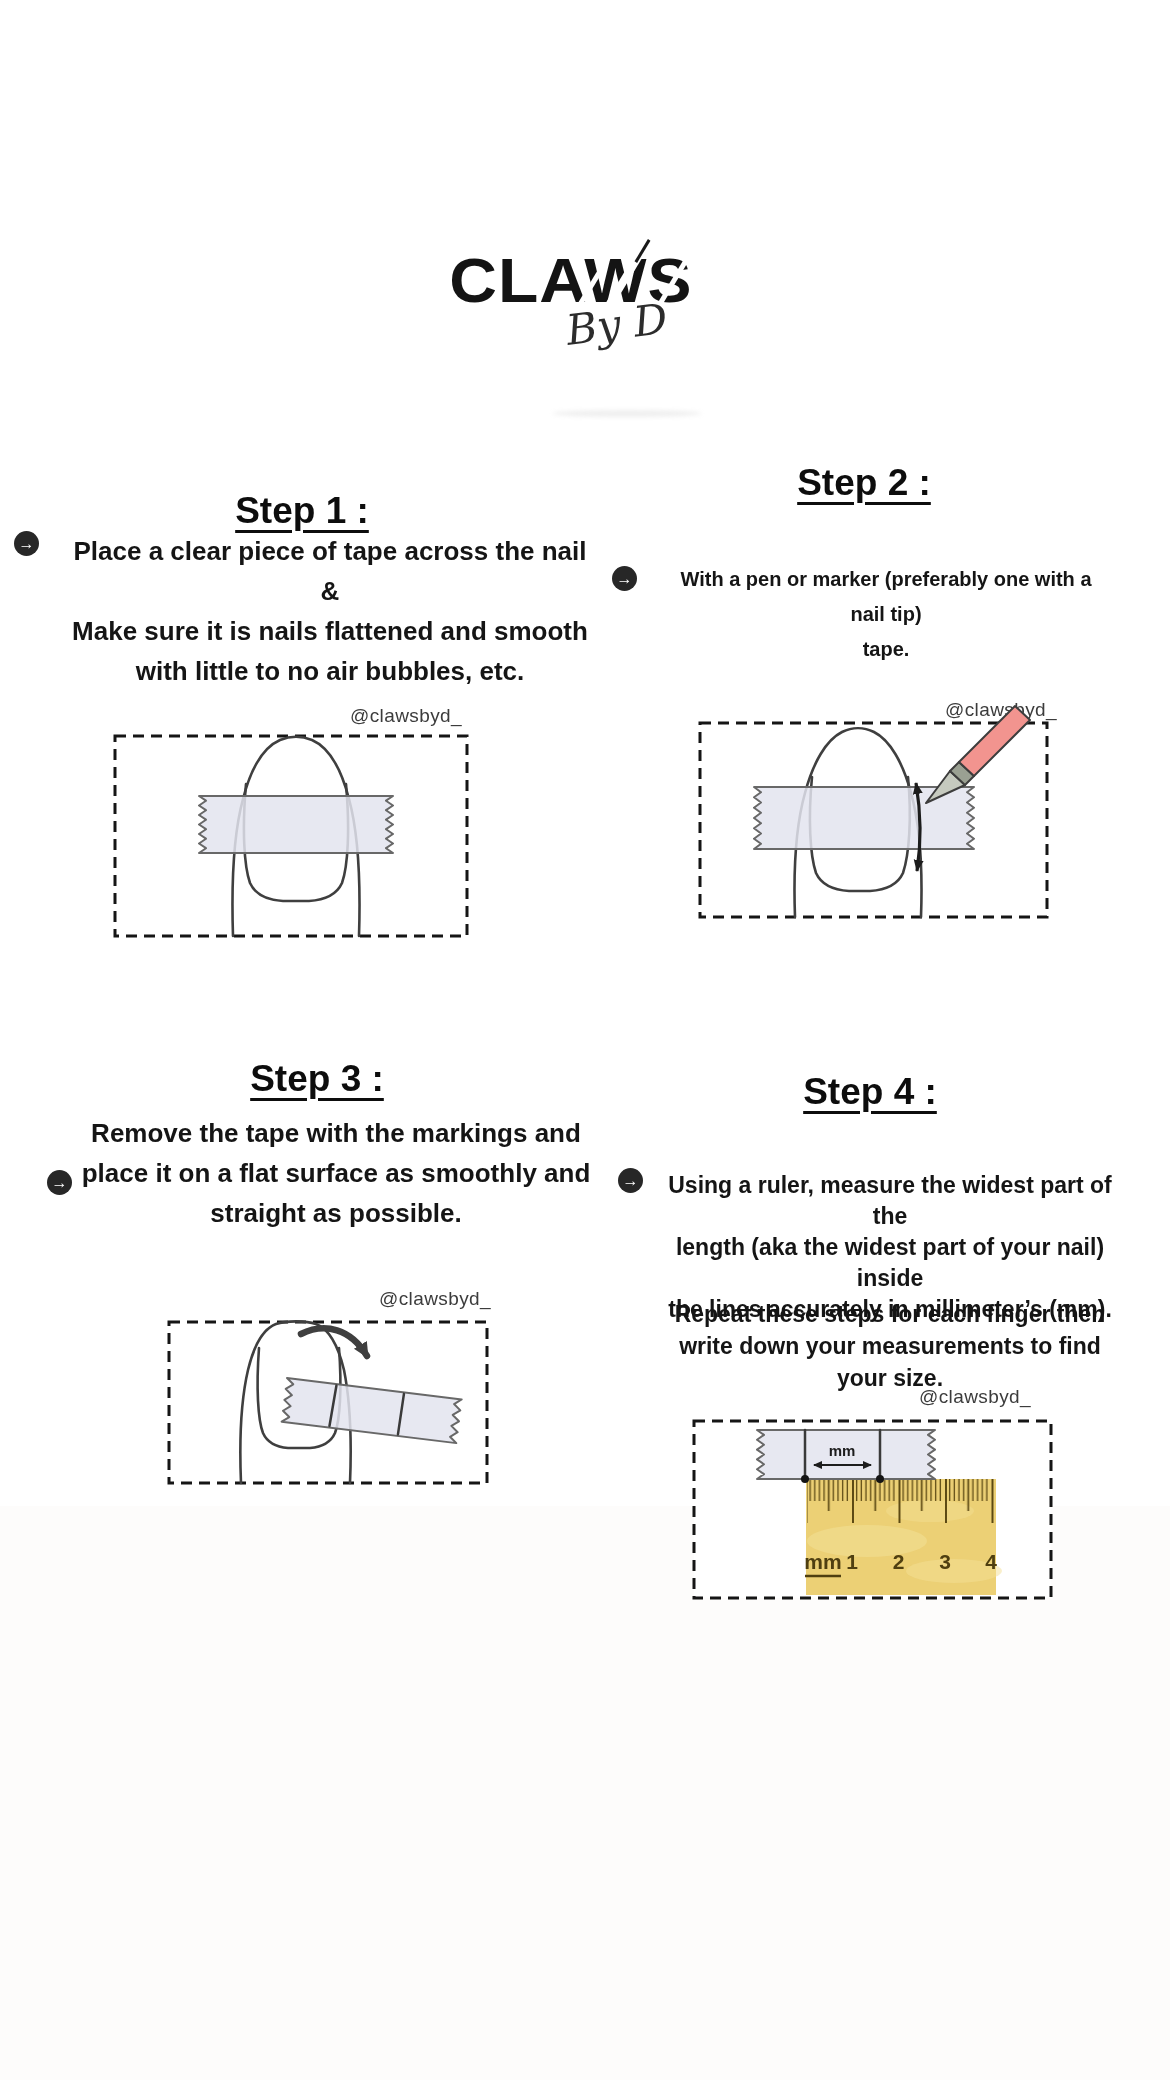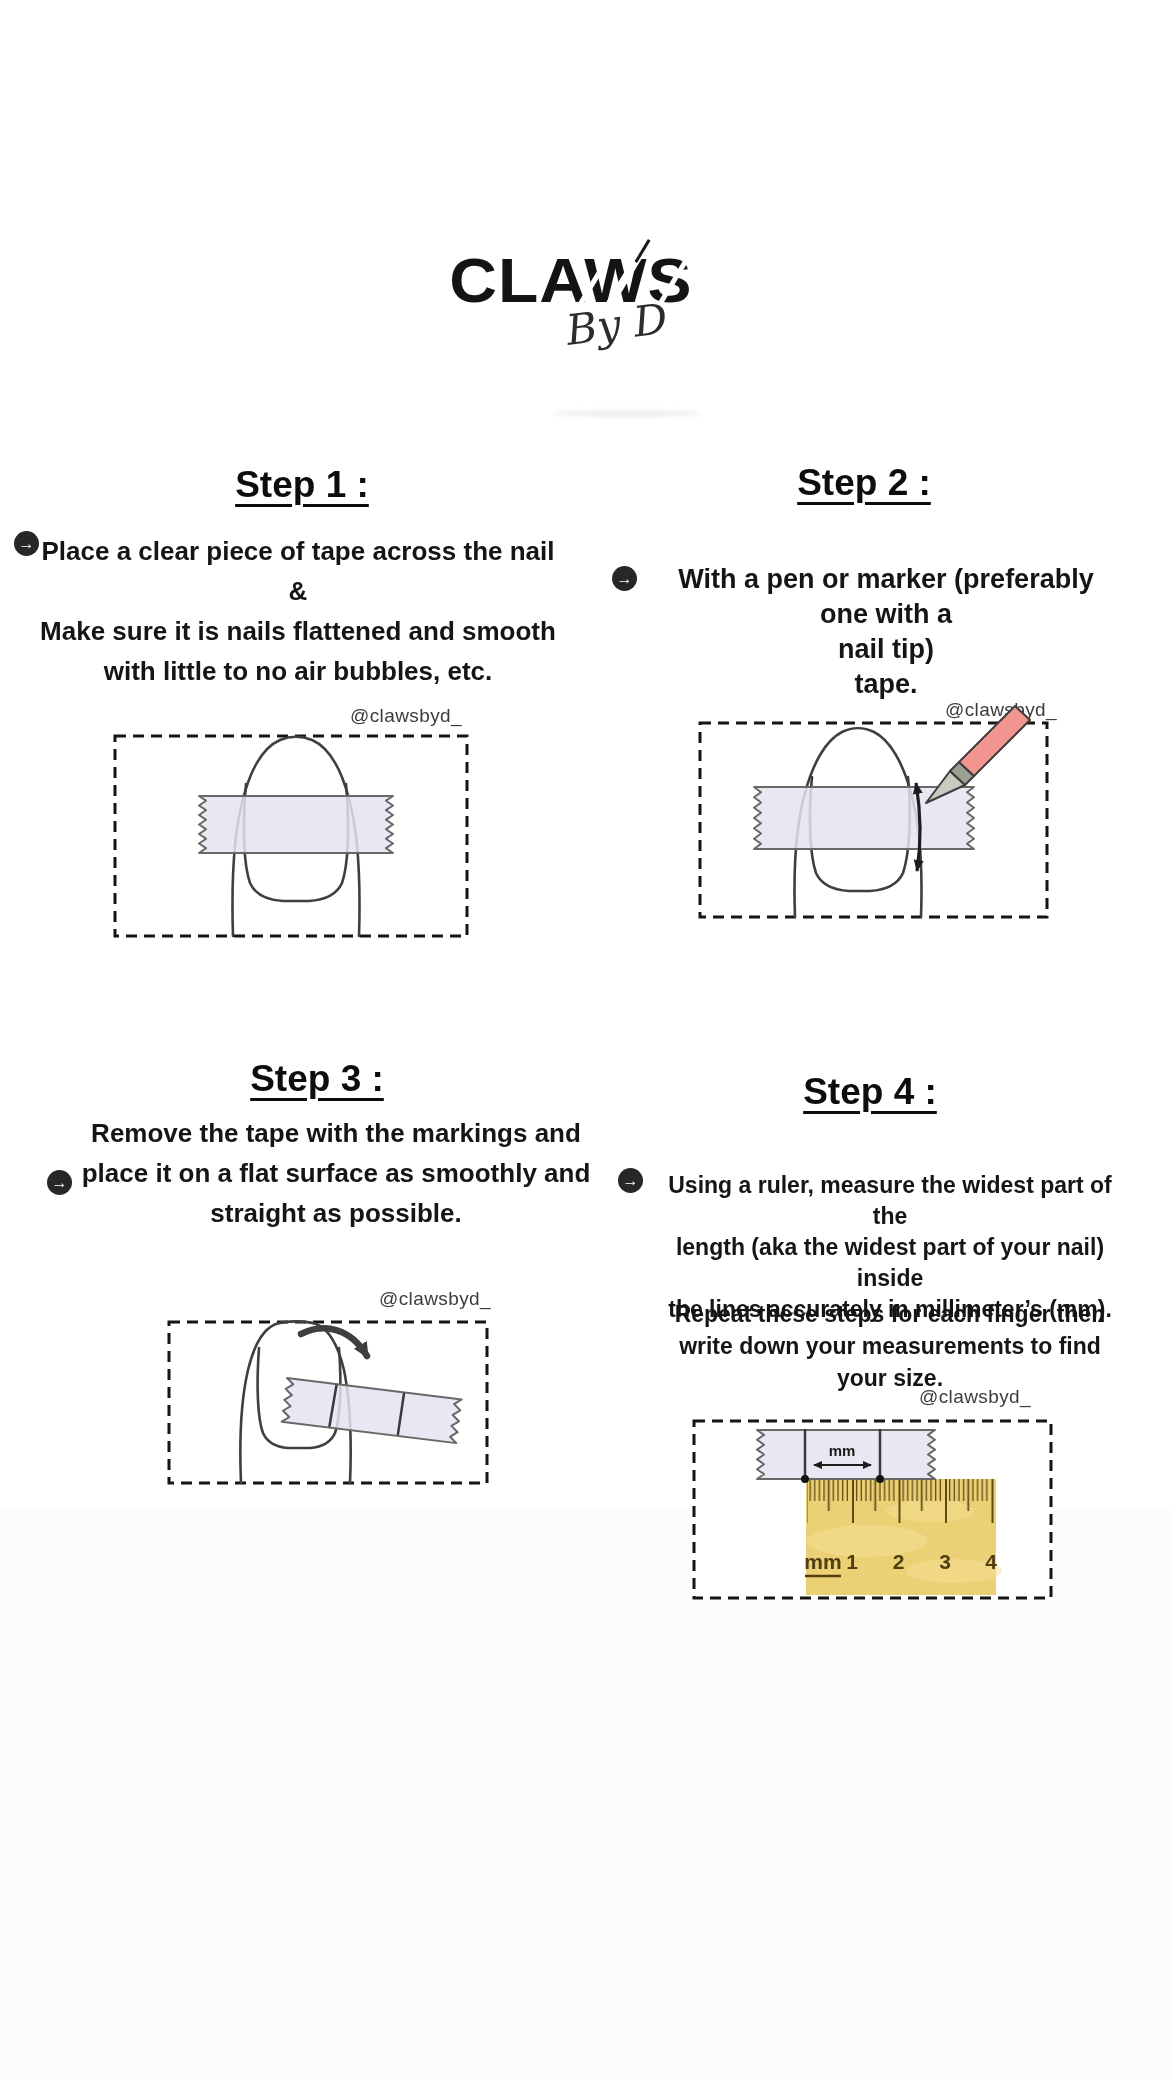--- a/index.html
+++ b/index.html
@@ -16,21 +16,21 @@
   .logo-smudge{left:552px;top:410px;width:150px;height:7px;border-radius:50%;
                background:rgba(140,140,140,.14);filter:blur(2px);}
   .bottom-tint{left:0;top:1506px;width:1170px;height:574px;background:#fdfcfb;}
   
   .step-title{font-size:37px;font-weight:bold;color:#0d0d0d;text-align:center;width:340px;
               text-decoration:underline;text-decoration-thickness:3px;text-underline-offset:7px;}
   .bullet{width:25px;height:25px;border-radius:50%;background:#272727;color:#ffffff;
           display:flex;align-items:center;justify-content:center;font-size:16px;font-weight:bold;line-height:1;}
   .lines{text-align:center;font-weight:bold;color:#151515;}
   .lines-lg{font-size:26px;line-height:40px;}
-  .lines-md{font-size:27px;line-height:35px;}
+  .lines-md{font-size:20px;line-height:35px;}
   .lines-sm{font-size:23px;line-height:31px;}
   .lines-sm2{font-size:23px;line-height:32px;}
   .watermark{font-size:19px;color:#3c3c3c;letter-spacing:.4px;text-align:right;width:150px;}
   
   svg{overflow:visible;}
   .dashedbox{fill:#ffffff;stroke:#151515;stroke-width:3;stroke-dasharray:11 7;}
   .outline{fill:none;stroke:#3f3f3f;stroke-width:2.6;stroke-linecap:round;}
   .tape{fill:#e3e4ee;fill-opacity:.85;stroke:#686868;stroke-width:2;stroke-linejoin:round;}
   .mark{stroke:#3a3a3a;stroke-width:2.5;stroke-linecap:round;}
   .arrowline{fill:none;stroke:#1c1c1c;stroke-width:3.2;}
@@ -45,25 +45,25 @@
 
   <div class="abs logo-text">CLAWS</div>
   <div class="abs logo-slash" style="left:588px;top:247px;width:5px;height:80px;"></div>
   <div class="abs logo-slash" style="left:616px;top:243px;width:8px;height:88px;"></div>
   <div class="abs logo-slash" style="left:667px;top:249px;width:5px;height:78px;"></div>
   <div class="abs logo-slash-dark" style="left:641px;top:238px;width:3px;height:26px;"></div>
   <div class="abs logo-script">By D</div>
   <div class="abs logo-smudge"></div>
   <div class="abs bottom-tint"></div>
 
-  <div class="abs step-title" style="left:132px;top:464px;">Step 1 :</div>
+  <div class="abs step-title" style="left:132px;top:490px;">Step 1 :</div>
   <div class="abs bullet" style="left:14px;top:531px;">
     <span>→</span>
   </div>
-  <div class="abs lines lines-lg" style="left:28px;top:531px;width:540px;">
+  <div class="abs lines lines-lg" style="left:60px;top:531px;width:540px;">
     <div>Place a clear piece of tape across the nail</div>
     <div>&amp;</div>
     <div>Make sure it is nails flattened and smooth</div>
     <div>with little to no air bubbles, etc.</div>
   </div>
   <div class="abs watermark" style="left:312px;top:705px;">@clawsbyd_</div>
 
   <svg class="abs" style="left:113px;top:734px;" width="356" height="204" viewBox="0 0 356 204">
     <rect class="dashedbox" x="2" y="2" width="352" height="200"></rect>
     <path class="outline" d="M 120,202 C 118,140 121,98 130,65 C 138,34 151,13 167,6 C 177,2 189,2 199,6 C 215,13 228,34 236,65 C 245,98 248,140 246,202"></path>

